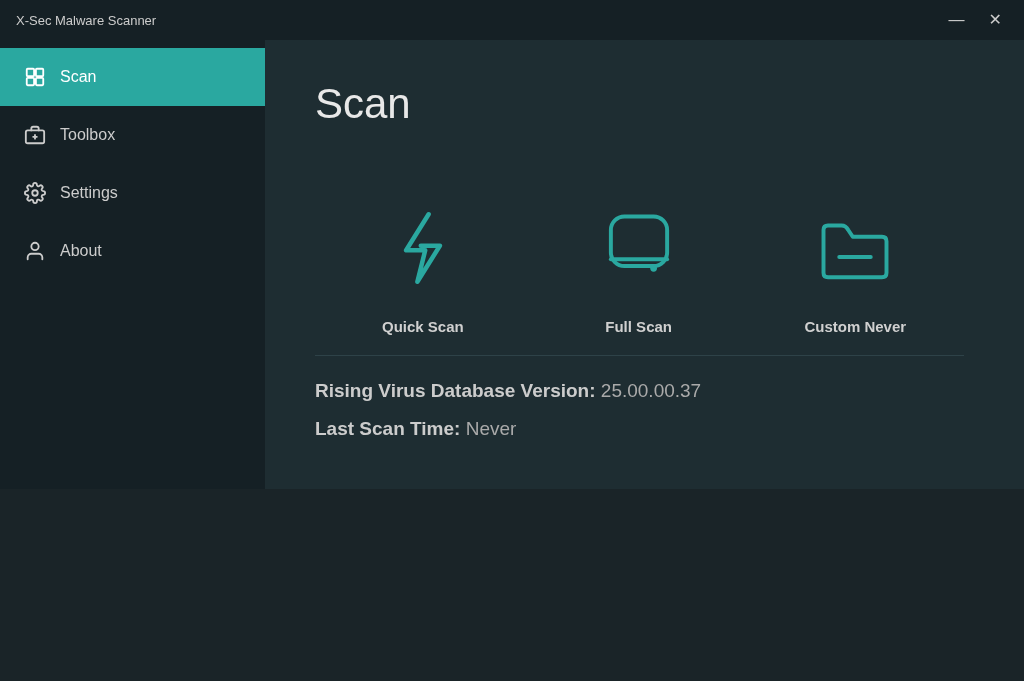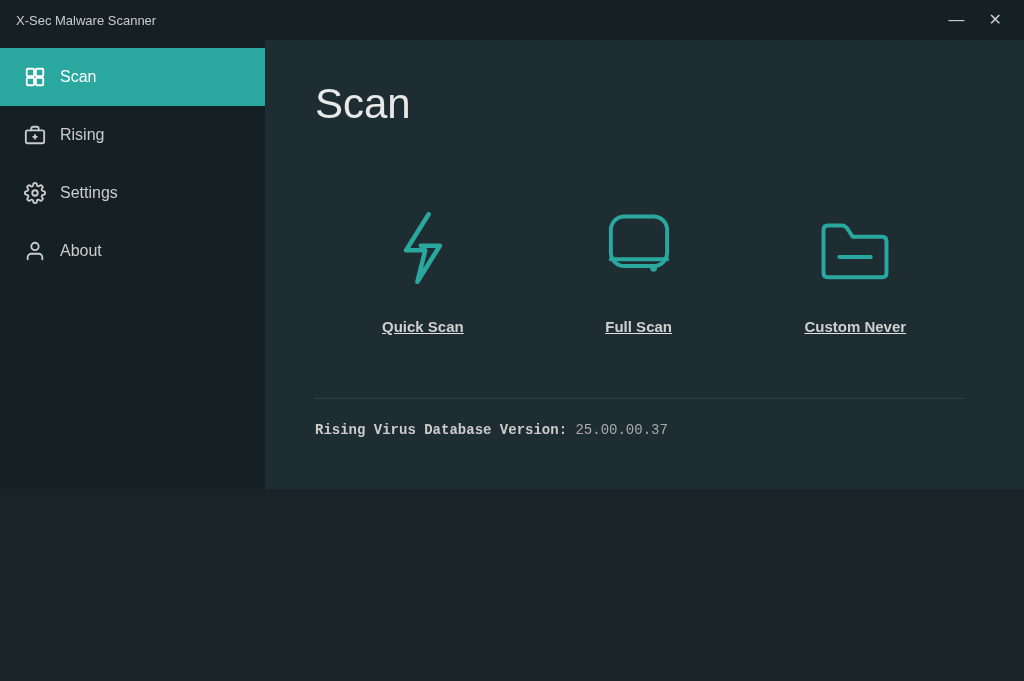--- a/index.html
+++ b/index.html
@@ -125,21 +125,20 @@
       width: 100%;
     }
 
     .scan-card {
       display: flex;
       flex-direction: column;
       align-items: center;
       gap: 20px;
       cursor: pointer;
       padding: 20px 30px;
-      text-decoration: underline;
     }
 
     .scan-icon {
       width: 100px;
       height: 100px;
       display: flex;
       align-items: center;
       justify-content: center;
     }
 
@@ -158,25 +157,24 @@
       text-align: center;
     }
 
     .info-section {
       border-top: 1px solid #2e4248;
       padding-top: 20px;
       margin-top: auto;
     }
 
     .info-line {
-      font-size: 14px;
+      font-size: 19px;
       color: #aaa;
       margin-bottom: 8px;
       line-height: 1.6;
-      font-family: Liberation Mono, monospace;
     }
 
     .info-line strong {
       color: #ccc;
       font-weight: 600;
     }
   </style>
 </head>
 <body>
 
@@ -209,21 +207,21 @@
 
       <div class="sidebar-item">
         <span class="icon">
           <svg width="22" height="22" viewBox="0 0 24 24" fill="none" stroke="currentColor" stroke-width="2" stroke-linecap="round" stroke-linejoin="round">
             <rect x="2" y="7" width="20" height="14" rx="2"></rect>
             <path d="M16 7V5a2 2 0 0 0-2-2h-4a2 2 0 0 0-2 2v2"></path>
             <line x1="12" y1="12" x2="12" y2="16"></line>
             <line x1="10" y1="14" x2="14" y2="14"></line>
           </svg>
         </span>
-        <span>Rising</span>
+        <span>Toolbox</span>
       </div>
 
       <div class="sidebar-item">
         <span class="icon">
           <svg width="22" height="22" viewBox="0 0 24 24" fill="none" stroke="currentColor" stroke-width="2" stroke-linecap="round" stroke-linejoin="round">
             <circle cx="12" cy="12" r="3"></circle>
             <path d="M19.4 15a1.65 1.65 0 0 0 .33 1.82l.06.06a2 2 0 0 1-2.83 2.83l-.06-.06a1.65 1.65 0 0 0-1.82-.33 1.65 1.65 0 0 0-1 1.51V21a2 2 0 0 1-4 0v-.09A1.65 1.65 0 0 0 9 19.4a1.65 1.65 0 0 0-1.82.33l-.06.06a2 2 0 0 1-2.83-2.83l.06-.06A1.65 1.65 0 0 0 4.68 15a1.65 1.65 0 0 0-1.51-1H3a2 2 0 0 1 0-4h.09A1.65 1.65 0 0 0 4.6 9a1.65 1.65 0 0 0-.33-1.82l-.06-.06a2 2 0 0 1 2.83-2.83l.06.06A1.65 1.65 0 0 0 9 4.68a1.65 1.65 0 0 0 1-1.51V3a2 2 0 0 1 4 0v.09a1.65 1.65 0 0 0 1 1.51 1.65 1.65 0 0 0 1.82-.33l.06-.06a2 2 0 0 1 2.83 2.83l-.06.06A1.65 1.65 0 0 0 19.4 9a1.65 1.65 0 0 0 1.51 1H21a2 2 0 0 1 0 4h-.09a1.65 1.65 0 0 0-1.51 1z"></path>
           </svg>
         </span>
         <span>Settings</span>
@@ -278,17 +276,21 @@
           <span class="scan-label">Custom Never</span>
         </div>
 
       </div>
 
       <div class="info-section">
         <div class="info-line">
           <strong>Rising Virus Database Version:</strong>
           <span>25.00.00.37</span>
         </div>
+        <div class="info-line">
+          <strong>Last Scan Time:</strong>
+          <span>Never</span>
+        </div>
       </div>
 
     </div>
   </div>
 </div>
 
 </body></html>

